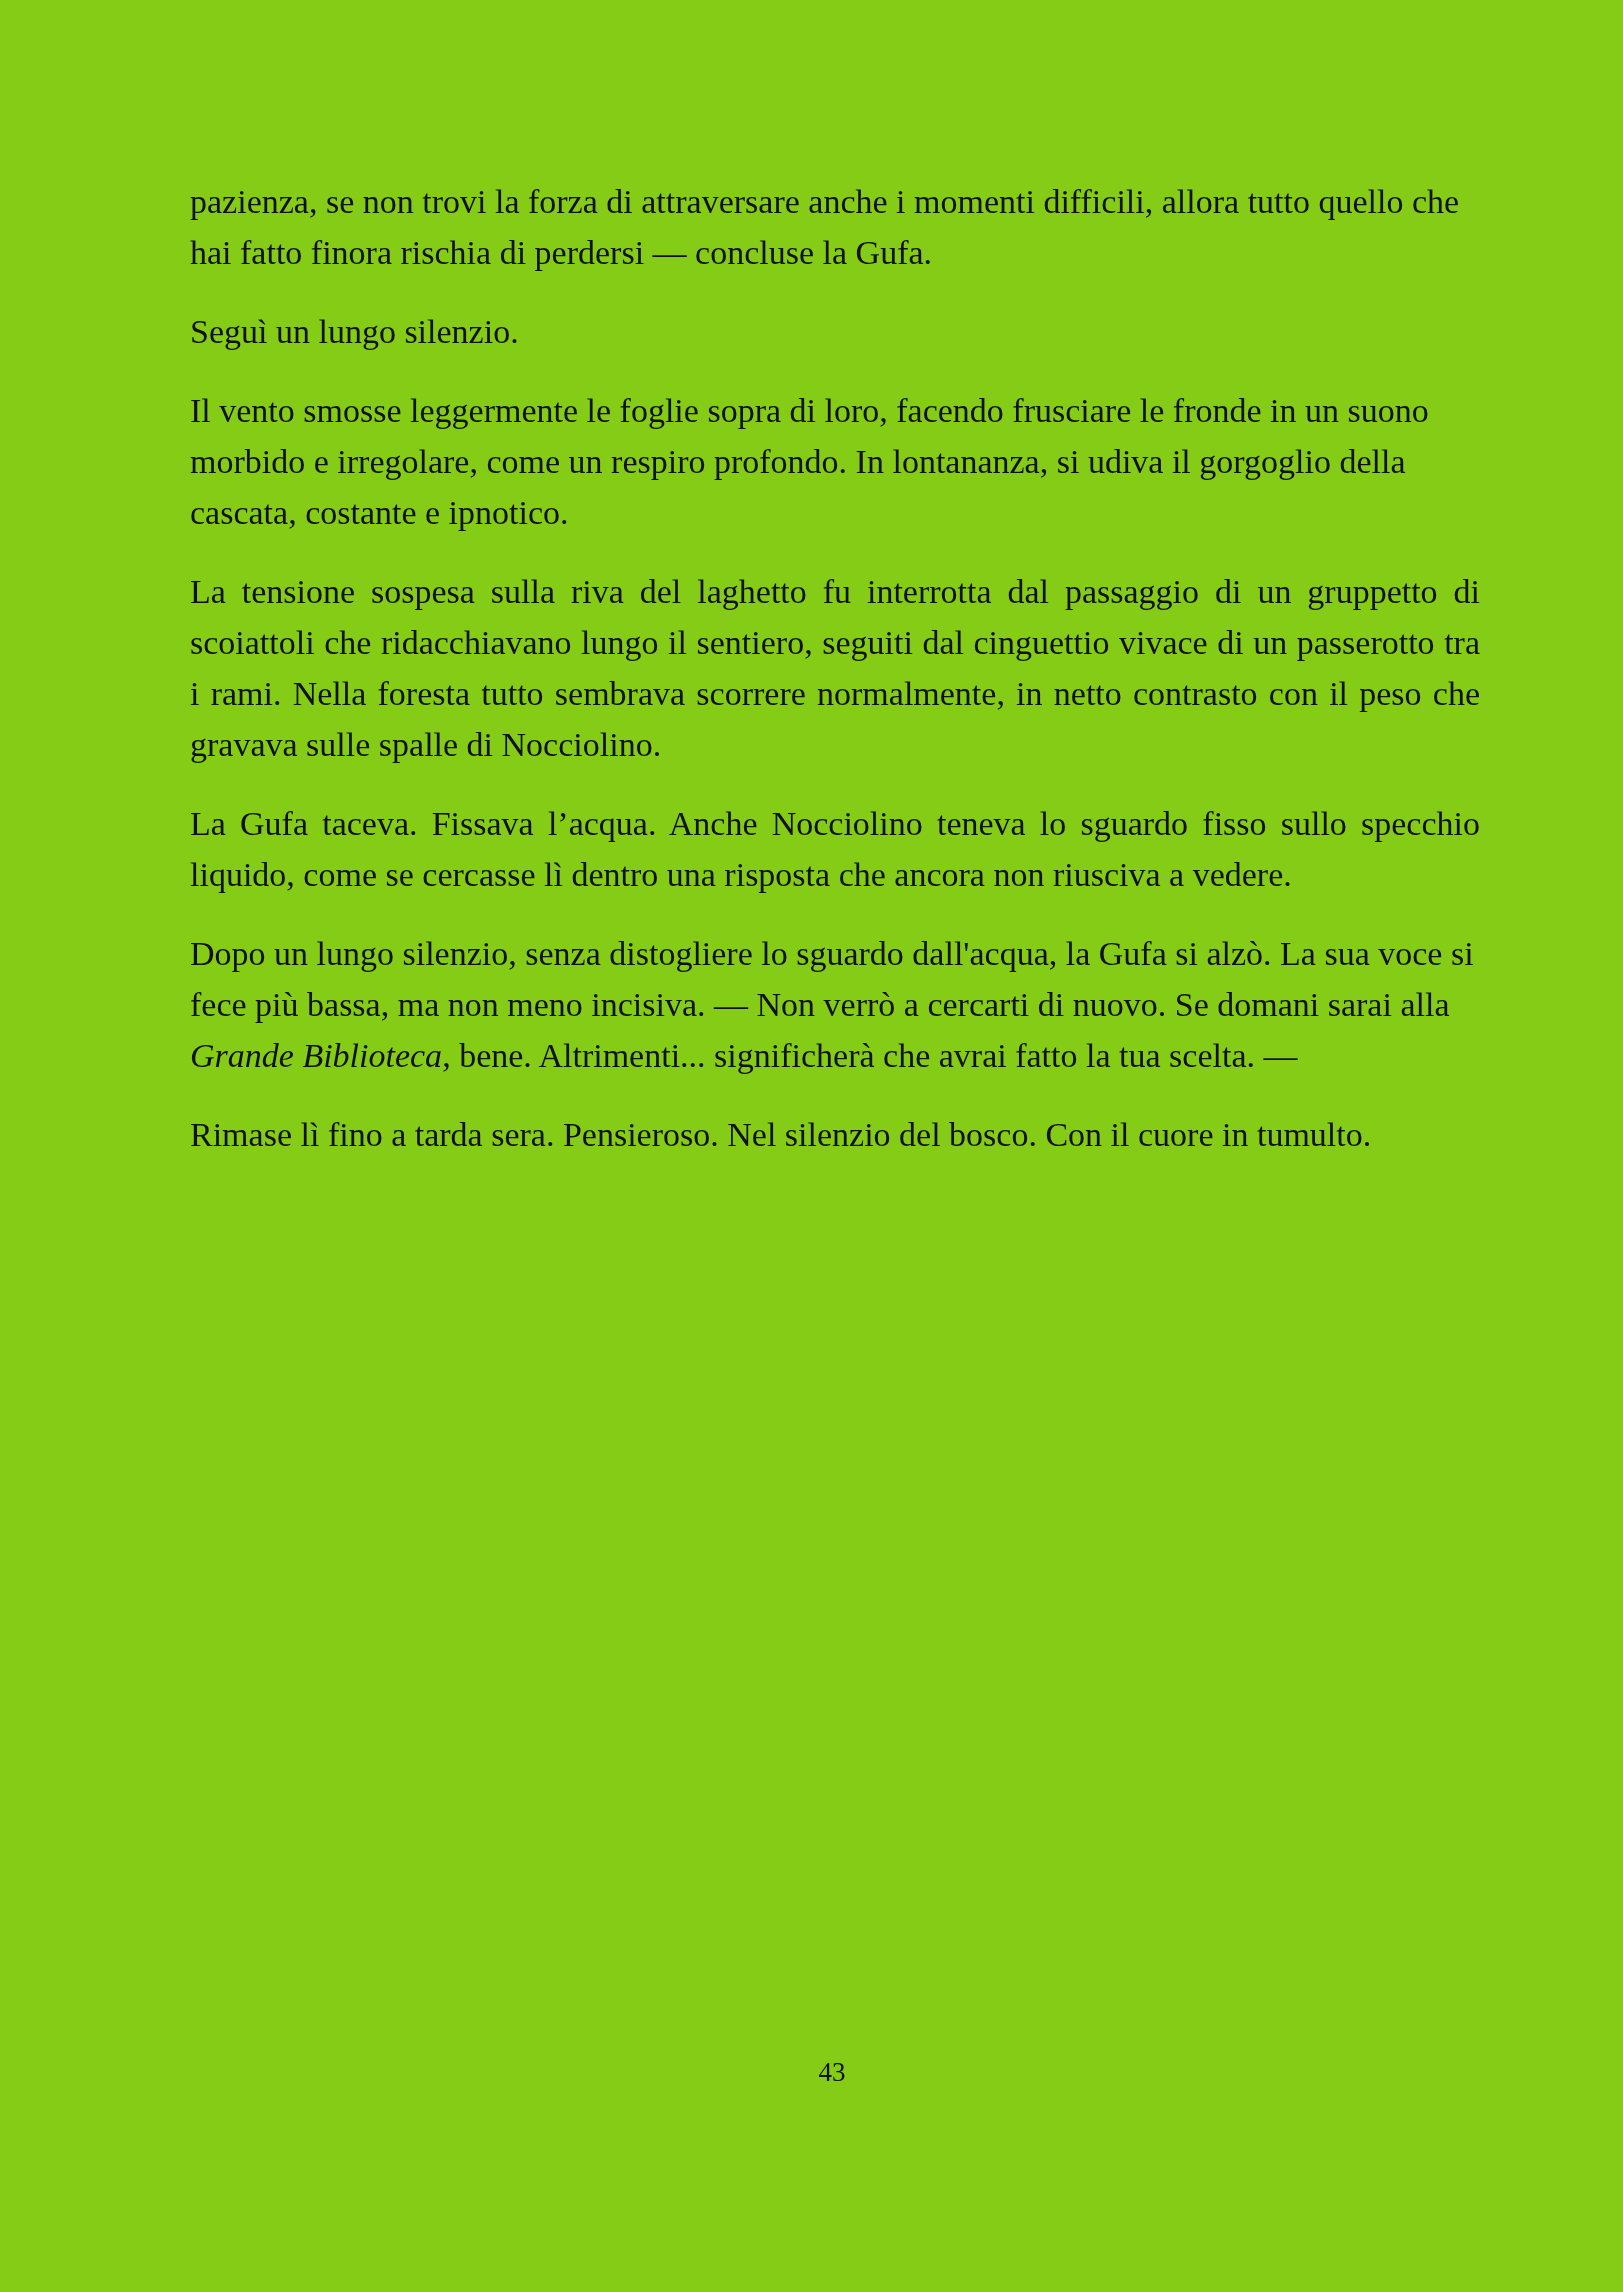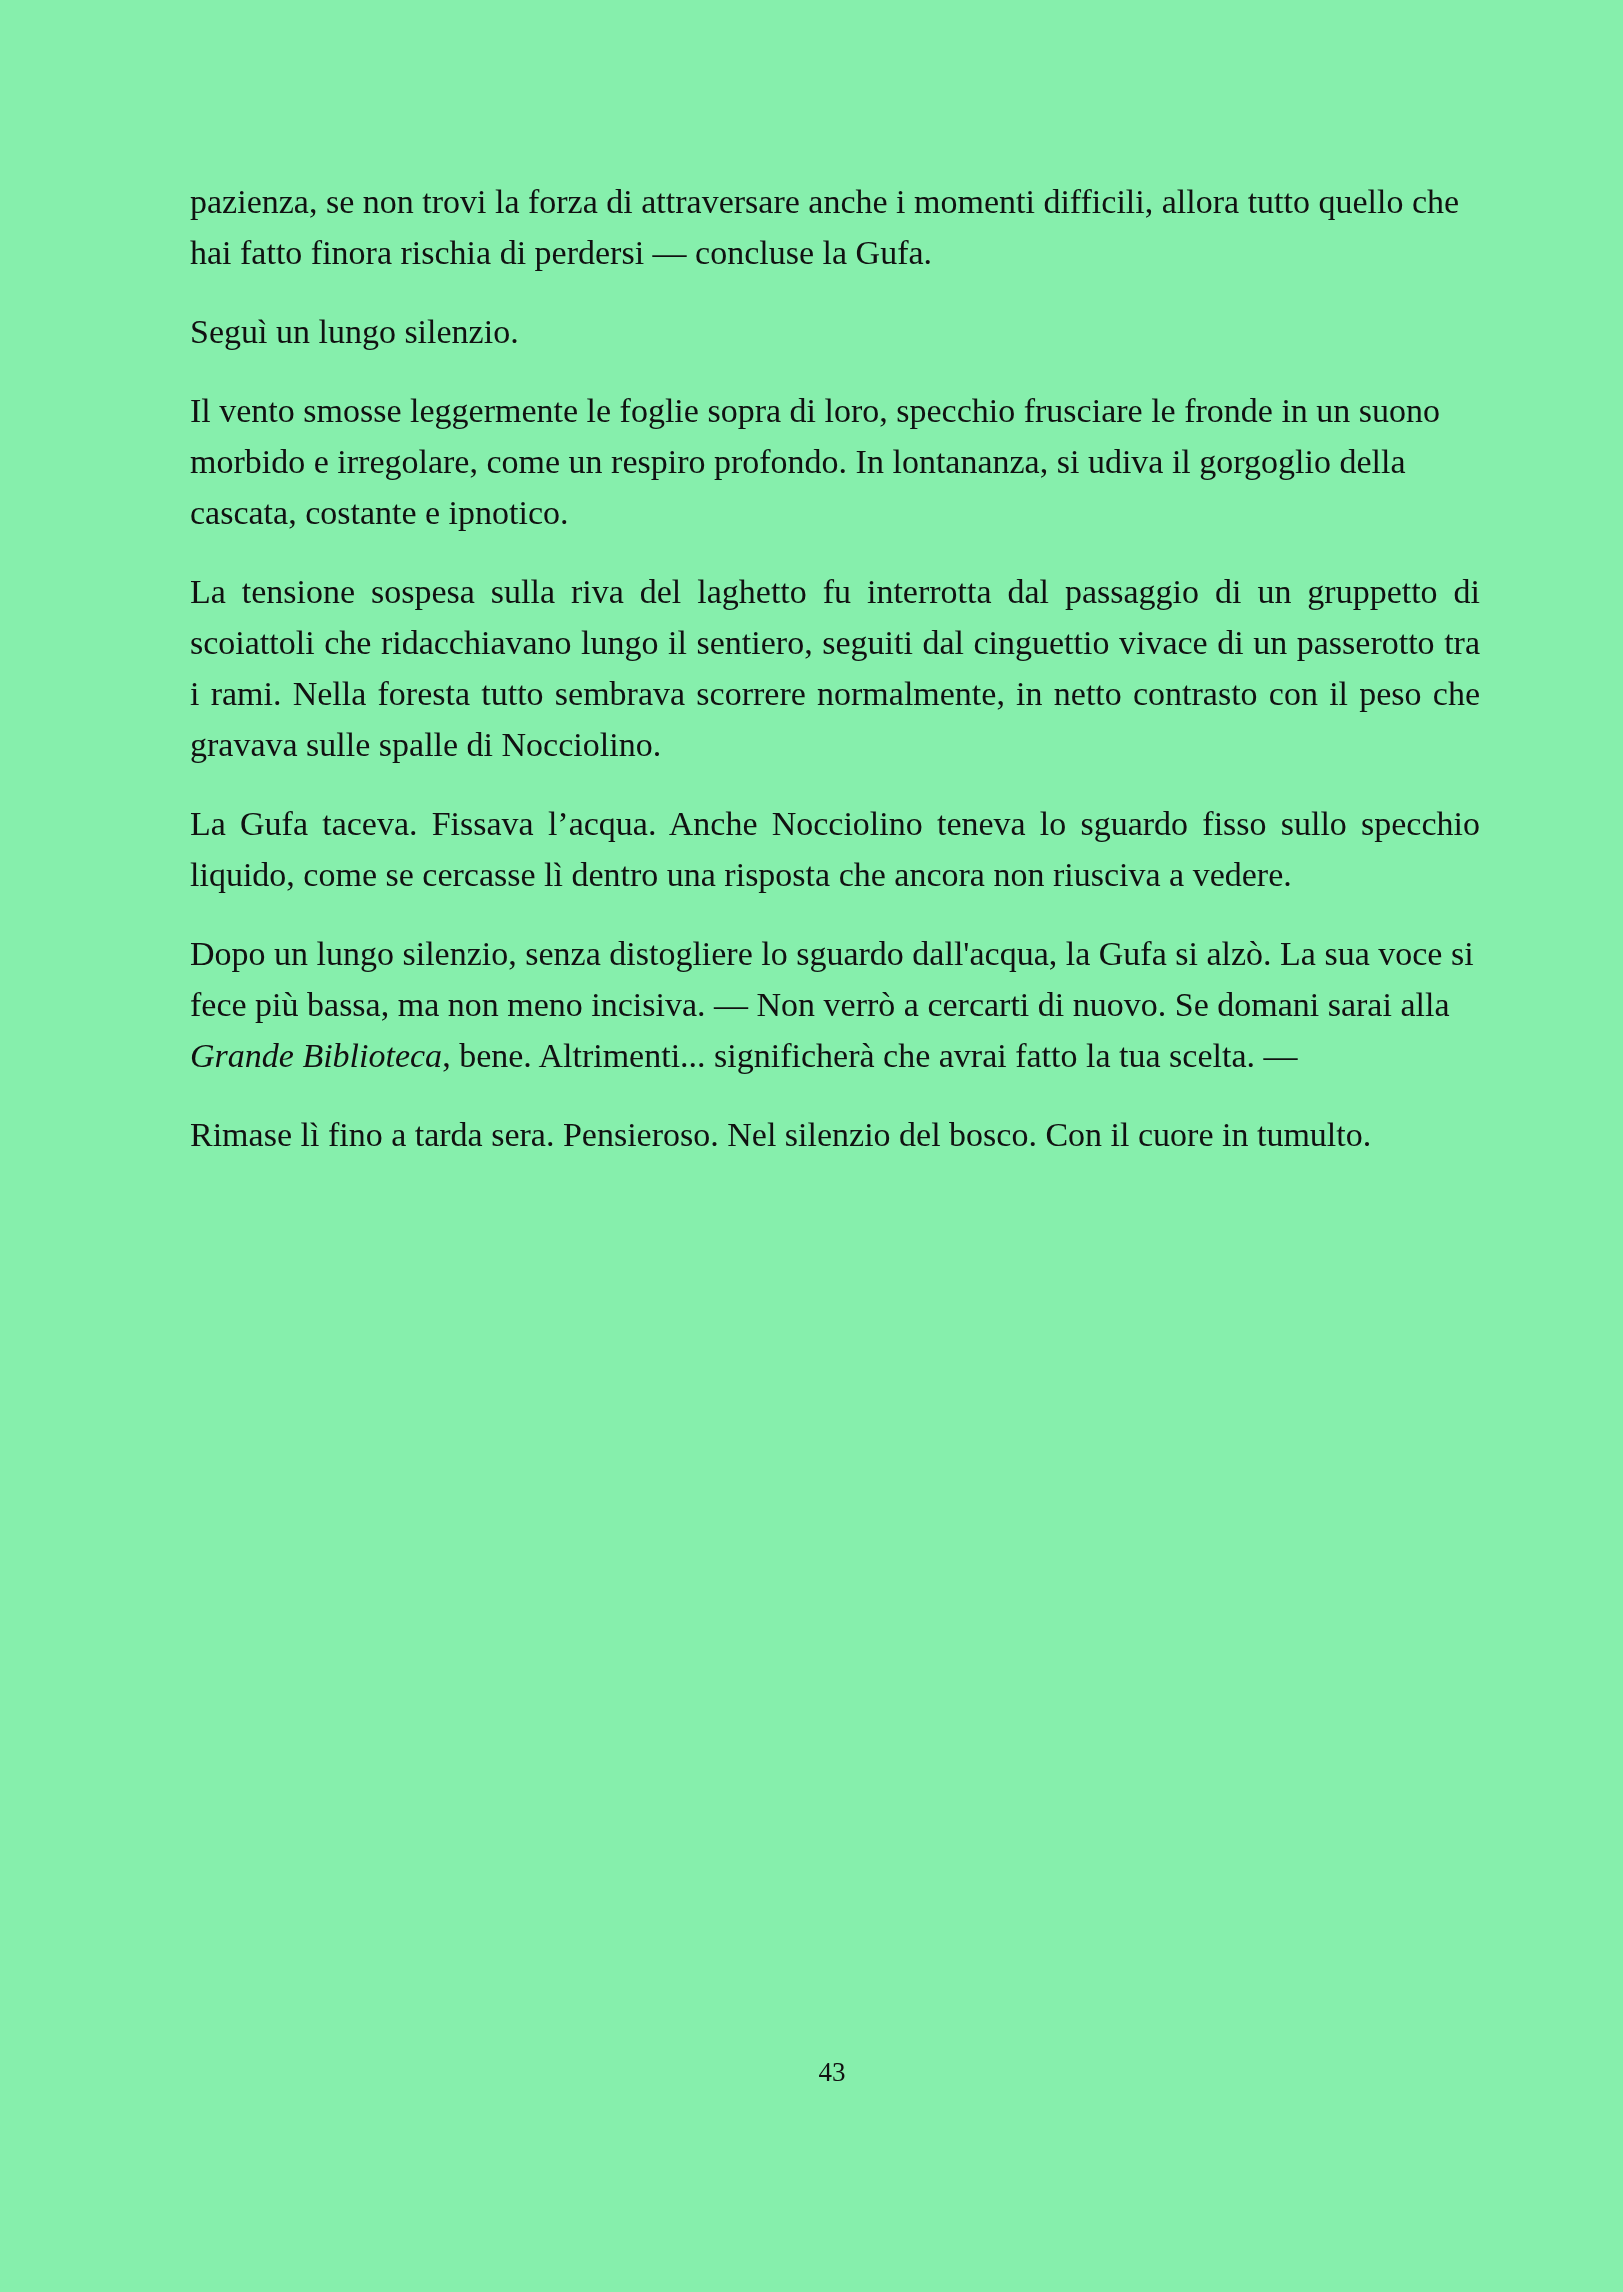--- a/index.html
+++ b/index.html
@@ -9,21 +9,21 @@
     background: #ffffff;
   }
   body {
     font-family: "Liberation Serif", "DejaVu Serif", serif;
     color: #000000;
   }
   .page {
     position: relative;
     width: 1624px;
     height: 2293px;
-    background: #86efac;
+    background: #84cc16;
     margin: 0 auto;
     overflow: hidden;
     box-sizing: border-box;
   }
   .text-block {
     position: absolute;
     left: 190px;
     top: 176px;
     width: 1290px;
   }
@@ -62,21 +62,21 @@
 <body>
 
 <div class="page">
 
   <div class="text-block">
 
     <p class="para">pazienza, se non trovi la forza di attraversare anche i momenti difficili, allora tutto quello che hai fatto finora rischia di perdersi — concluse la Gufa.</p>
 
     <p class="para">Seguì un lungo silenzio.</p>
 
-    <p class="para">Il vento smosse leggermente le foglie sopra di loro, specchio frusciare le fronde in un suono morbido e irregolare, come un respiro profondo. In lontananza, si udiva il gorgoglio della cascata, costante e ipnotico.</p>
+    <p class="para">Il vento smosse leggermente le foglie sopra di loro, facendo frusciare le fronde in un suono morbido e irregolare, come un respiro profondo. In lontananza, si udiva il gorgoglio della cascata, costante e ipnotico.</p>
 
     <p class="para justified">La tensione sospesa sulla riva del laghetto fu interrotta dal passaggio di un gruppetto di scoiattoli che ridacchiavano lungo il sentiero, seguiti dal cinguettio vivace di un passerotto tra i rami. Nella foresta tutto sembrava scorrere normalmente, in netto contrasto con il peso che gravava sulle spalle di Nocciolino.</p>
 
     <p class="para justified">La Gufa taceva. Fissava l’acqua. Anche Nocciolino teneva lo sguardo fisso sullo specchio liquido, come se cercasse lì dentro una risposta che ancora non riusciva a vedere.</p>
 
     <p class="para"><span>Dopo un lungo silenzio, senza distogliere lo sguardo dall'acqua, la Gufa si alzò. La sua voce si fece più bassa, ma non meno incisiva. — Non verrò a cercarti di nuovo. Se domani sarai alla </span><em class="italic">Grande Biblioteca</em><span>, bene. Altrimenti... significherà che avrai fatto la tua scelta. —</span></p>
 
 
 
     <p class="para">Rimase lì fino a tarda sera. Pensieroso. Nel silenzio del bosco. Con il cuore in tumulto.</p>

